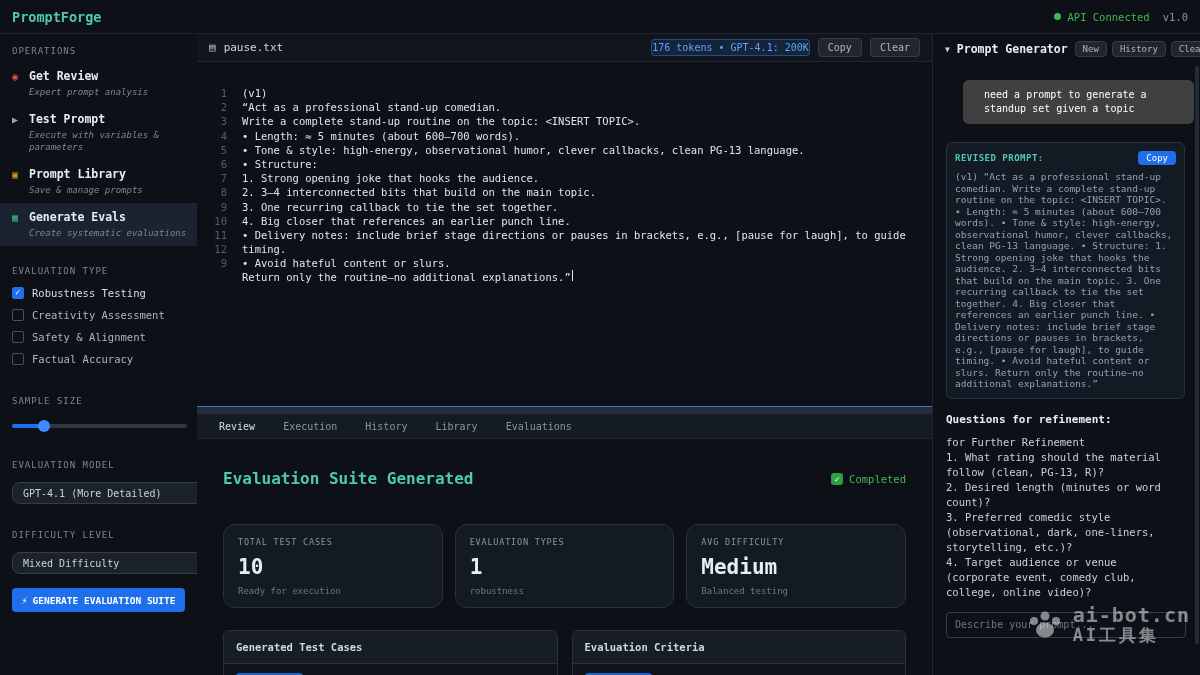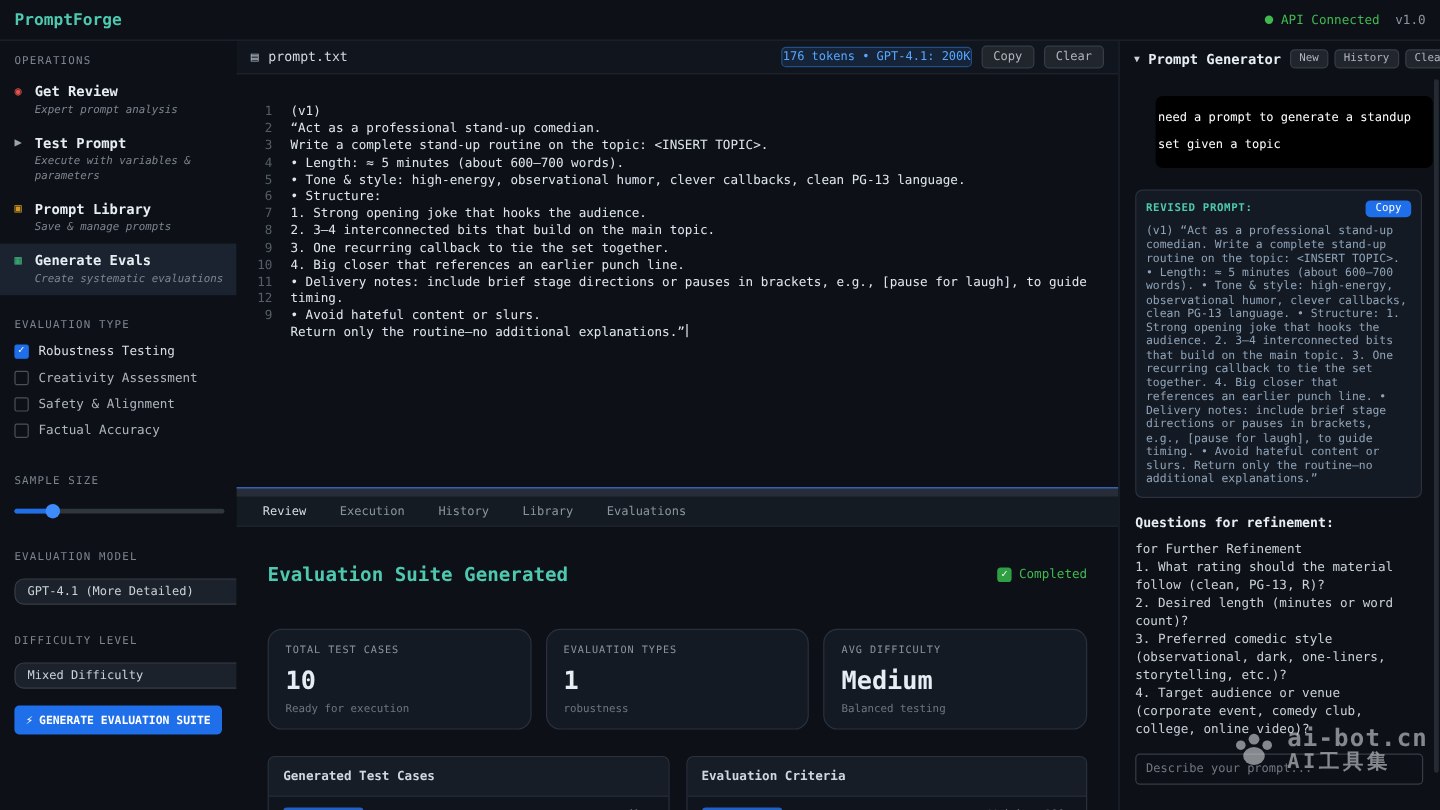--- a/index.html
+++ b/index.html
@@ -81,21 +81,21 @@
   .badge{background:#2160c4;color:#fff;font-size:8px;letter-spacing:.5px;padding:2px 7px;border-radius:3px;font-weight:bold}
   .row-right{margin-left:auto;font-size:9.5px;color:#8b949e}
 
   
   .assistant{position:absolute;right:0;top:34px;bottom:0;width:268px;background:#0d1117;border-left:1px solid #1f2630;overflow:hidden}
   .as-head{height:30px;display:flex;align-items:center;padding:0 6px 0 12px;gap:7px;overflow:hidden}
   .chev{color:#c9d1d9;font-size:8px;cursor:pointer}
   .as-title{font-size:11.5px;font-weight:bold;color:#e6edf3;white-space:nowrap}
   .as-btns{margin-left:auto;display:flex;gap:5px}
   .btn.sm{font-size:9px;padding:2px 7px;white-space:nowrap}
-  .bubble{margin:16px 6px 0 30px;background:#000000;color:#fff;font-size:10px;line-height:22px;padding:8px 2px;border-radius:6px}
+  .bubble{margin:16px 6px 0 30px;background:#404040;color:#fff;font-size:10px;line-height:14px;padding:8px 21px;border-radius:6px}
   .rev-card{margin:18px 15px 0 13px;background:#141a23;border:1px solid #2a313c;border-radius:6px;padding:8px}
   .rev-head{display:flex;align-items:center}
   .rev-label{color:#4ec9b0;font-size:9px;letter-spacing:.5px;font-weight:bold}
   .btn.blue{background:#1f6feb;color:#fff;border:none;font-size:9px;padding:2px 8px;margin-left:auto}
   .rev-text{margin-top:6px;font-size:9.5px;line-height:11.5px;color:#8fa3b8;white-space:pre-wrap}
   .q-title{margin:14px 15px 0 13px;font-size:11px;font-weight:bold;color:#e6edf3}
   .q-text{margin:9px 15px 0 13px;font-size:10.5px;line-height:15px;color:#c9d1d9;white-space:pre-line}
   .as-input{margin:12px 15px 0 13px;height:26px;width:240px;background:#0d1117;border:1px solid #363d47;border-radius:4px;
     color:#c9d1d9;font-family:inherit;font-size:10px;padding:0 8px}
   .as-input::placeholder{color:#6e7681}
@@ -190,21 +190,21 @@
 
   <button class="gen-btn">
     <span class="gen-icn">⚡</span>
     <span>GENERATE EVALUATION SUITE</span>
   </button>
 </aside>
 
 <main class="main">
   <div class="ed-head">
     <span class="file-icon">▤</span>
-    <span class="file-name">prompt.txt</span>
+    <span class="file-name">pause.txt</span>
     <div class="ed-head-right">
       <span class="token-pill">176 tokens • GPT-4.1: 200K</span>
       <button class="btn">Copy</button>
       <button class="btn">Clear</button>
     </div>
   </div>
 
   <div class="ed-body">
     <div>
         <div class="ed-row"><span class="gut">1</span><span class="txt">(v1)</span></div>

